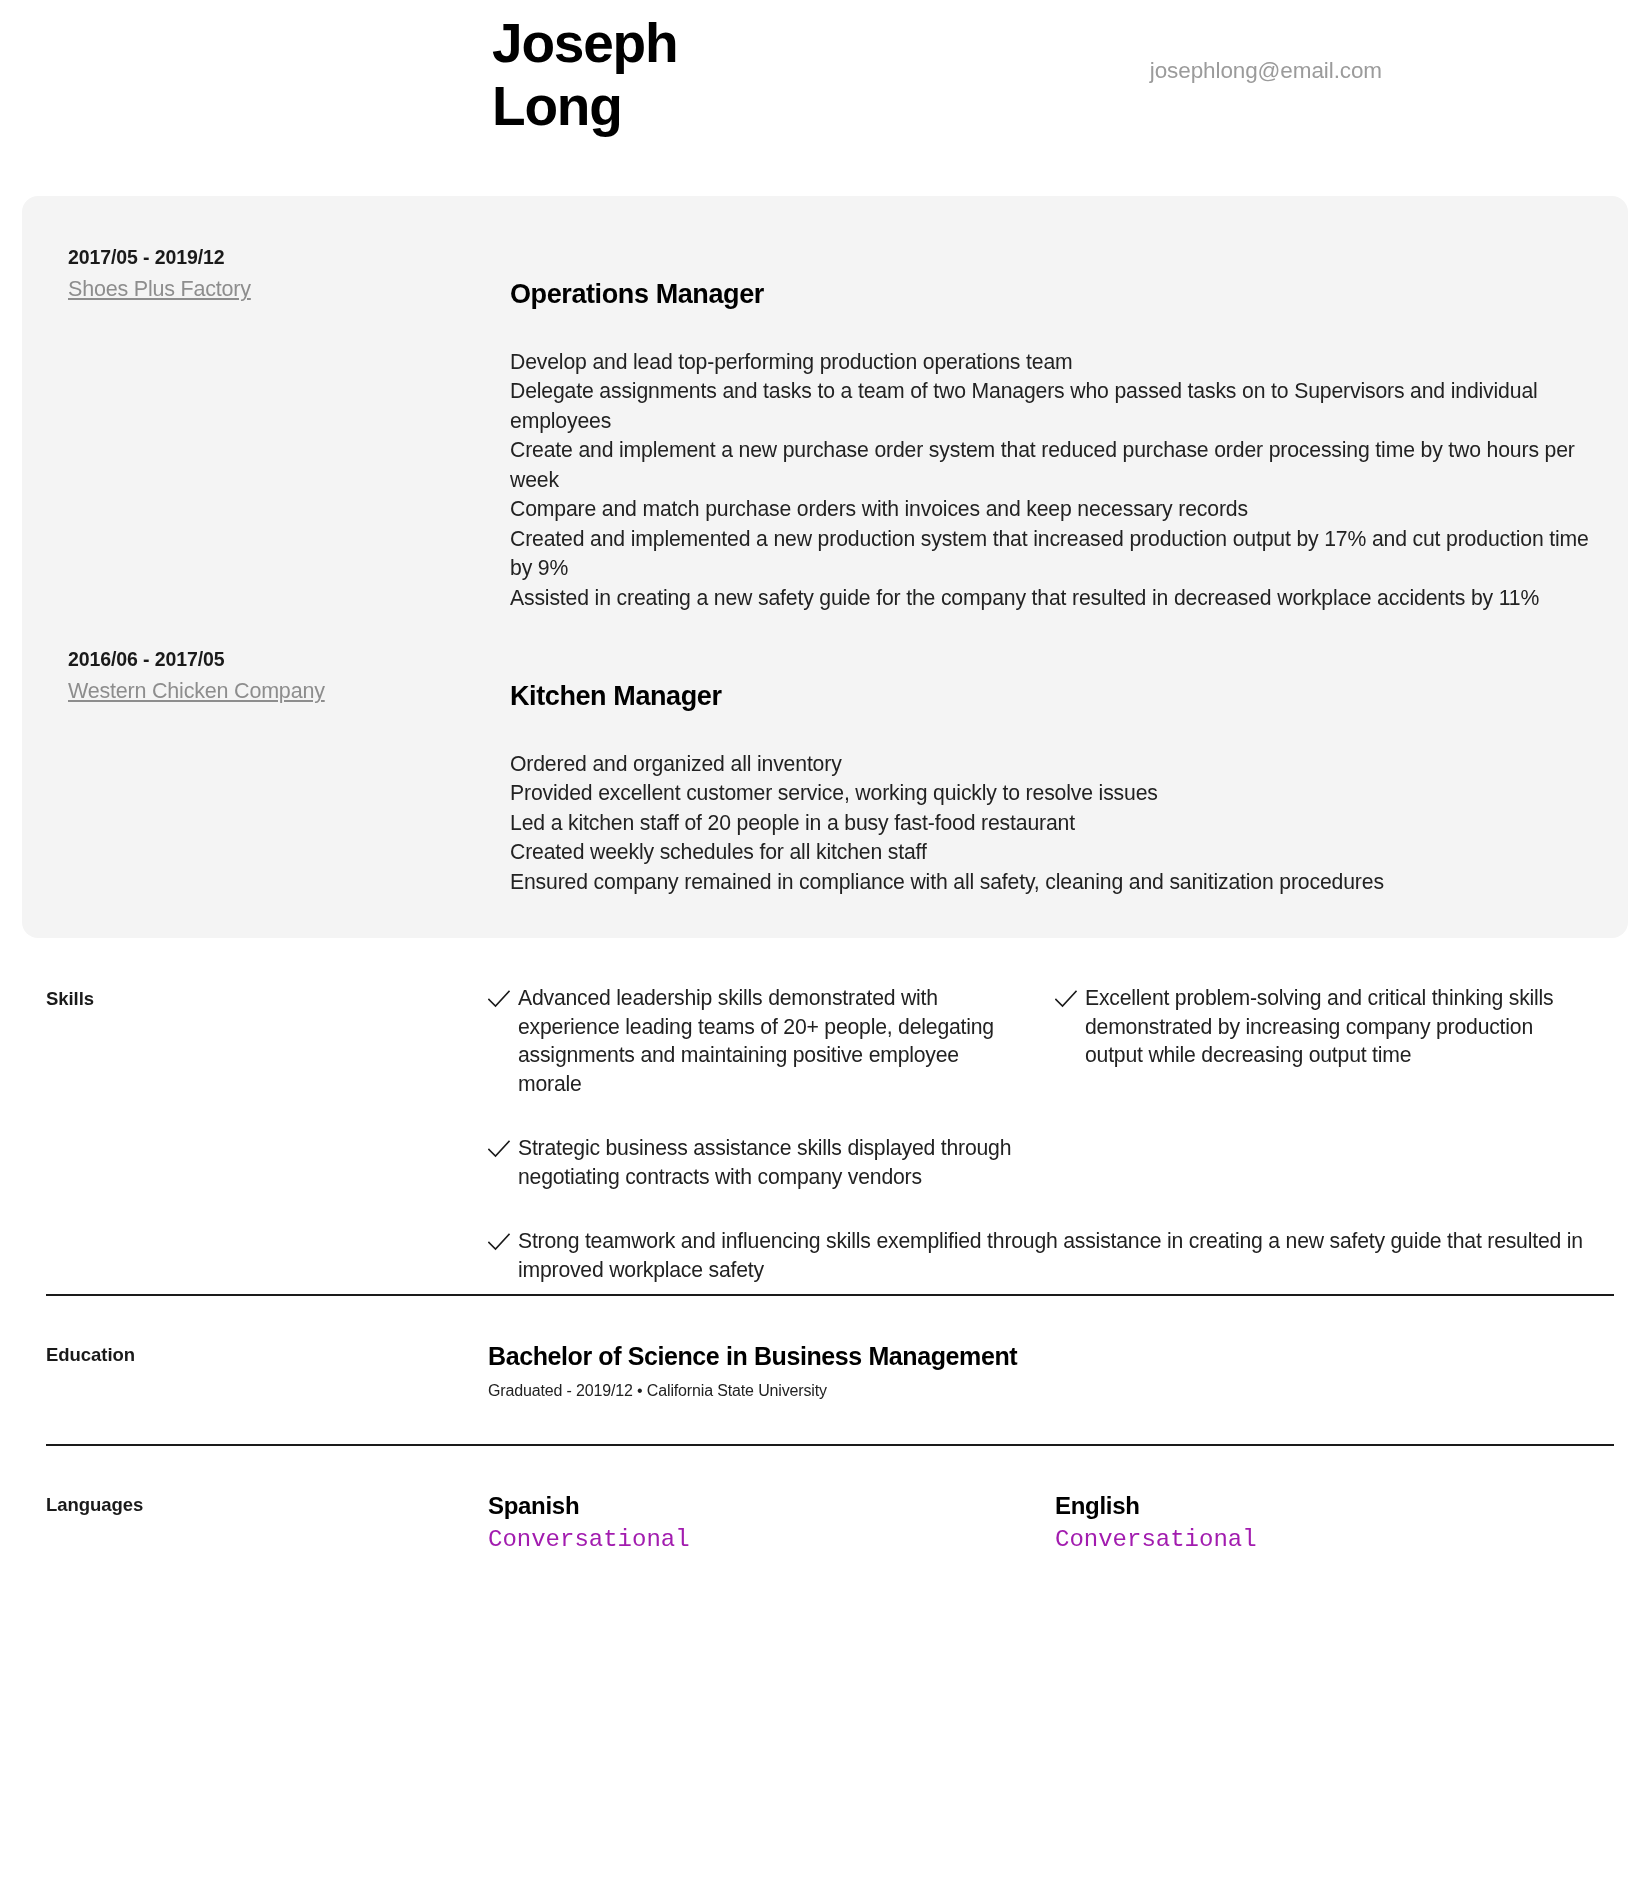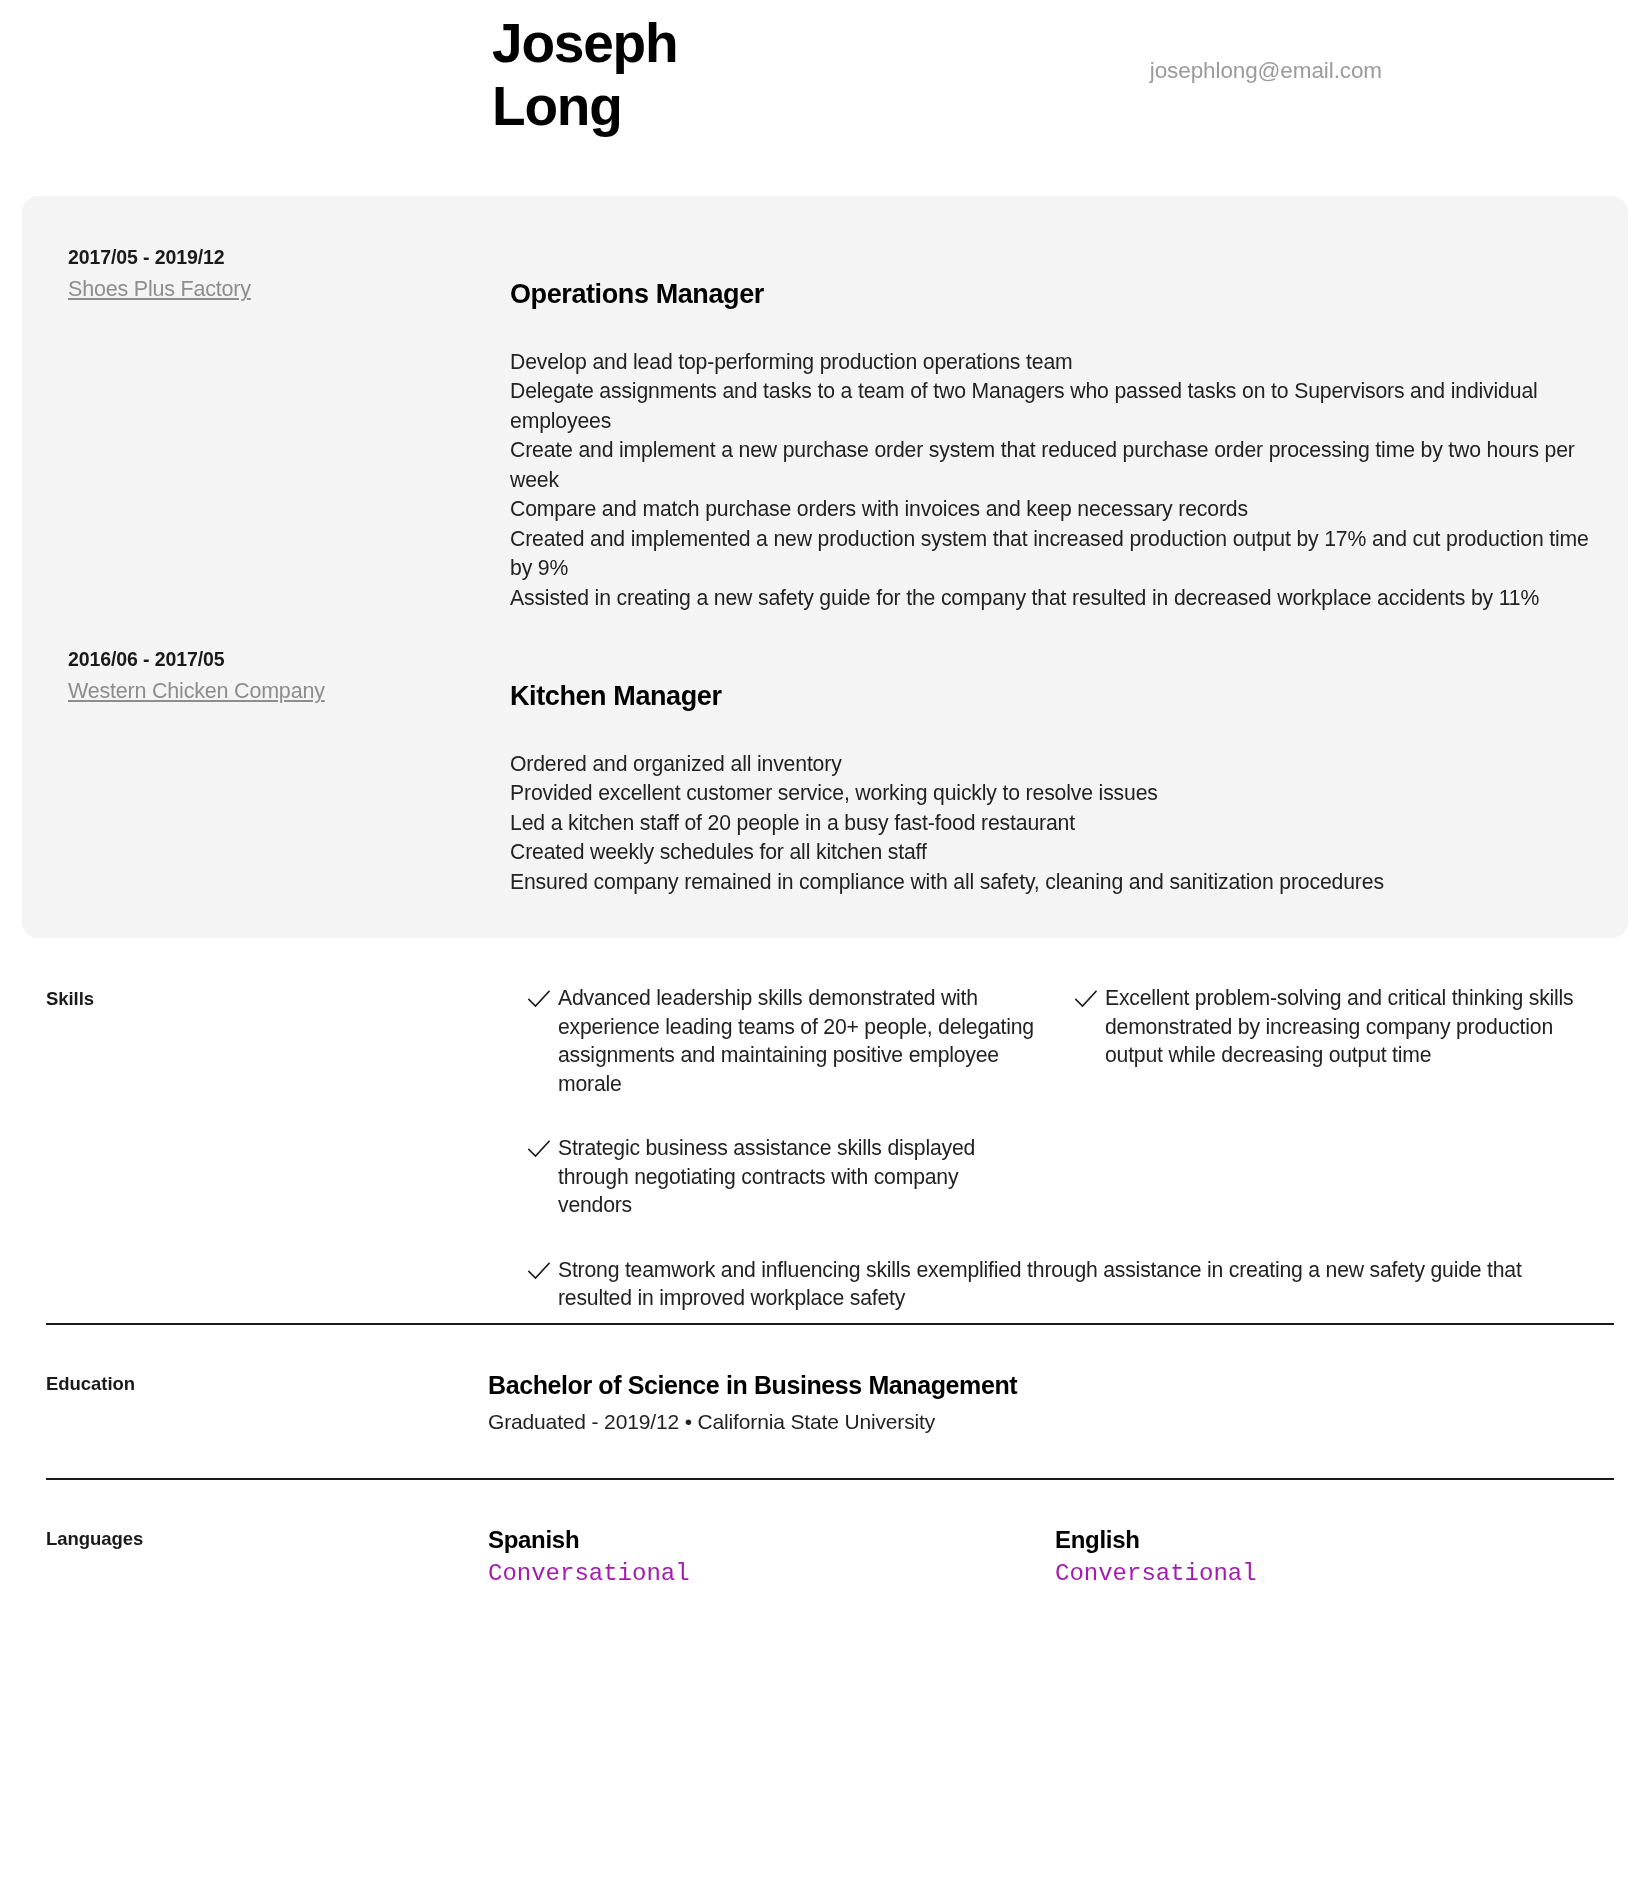--- a/index.html
+++ b/index.html
@@ -143,21 +143,20 @@
     padding-top: 4px;
   }
 
   .section-body {
     flex: 1 1 auto;
   }
 
   .skills-section {
     margin-top: 30px;
     padding-top: 16px;
-    gap: 40px;
   }
 
   .skills-grid {
     display: flex;
     flex-wrap: wrap;
   }
 
   .skill-item {
     display: flex;
     align-items: flex-start;
@@ -202,21 +201,21 @@
 
   .edu-degree {
     font-size: 25px;
     font-weight: 700;
     color: #000000;
     letter-spacing: -0.4px;
     line-height: 1.3;
   }
 
   .edu-meta {
-    font-size: 21px;
+    font-size: 16px;
     color: #222222;
     letter-spacing: -0.15px;
     margin-top: 9px;
   }
 
   .languages-section {
     padding-top: 44px;
     padding-bottom: 60px;
   }
 

